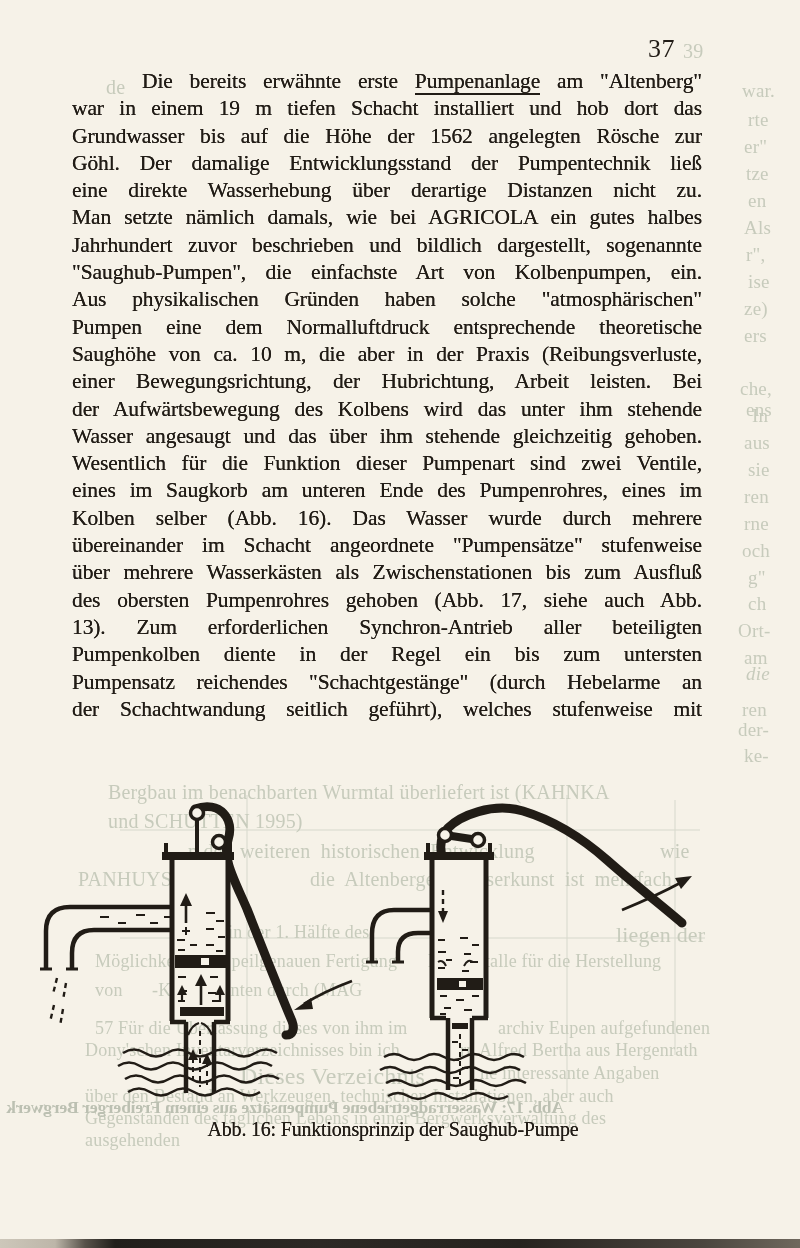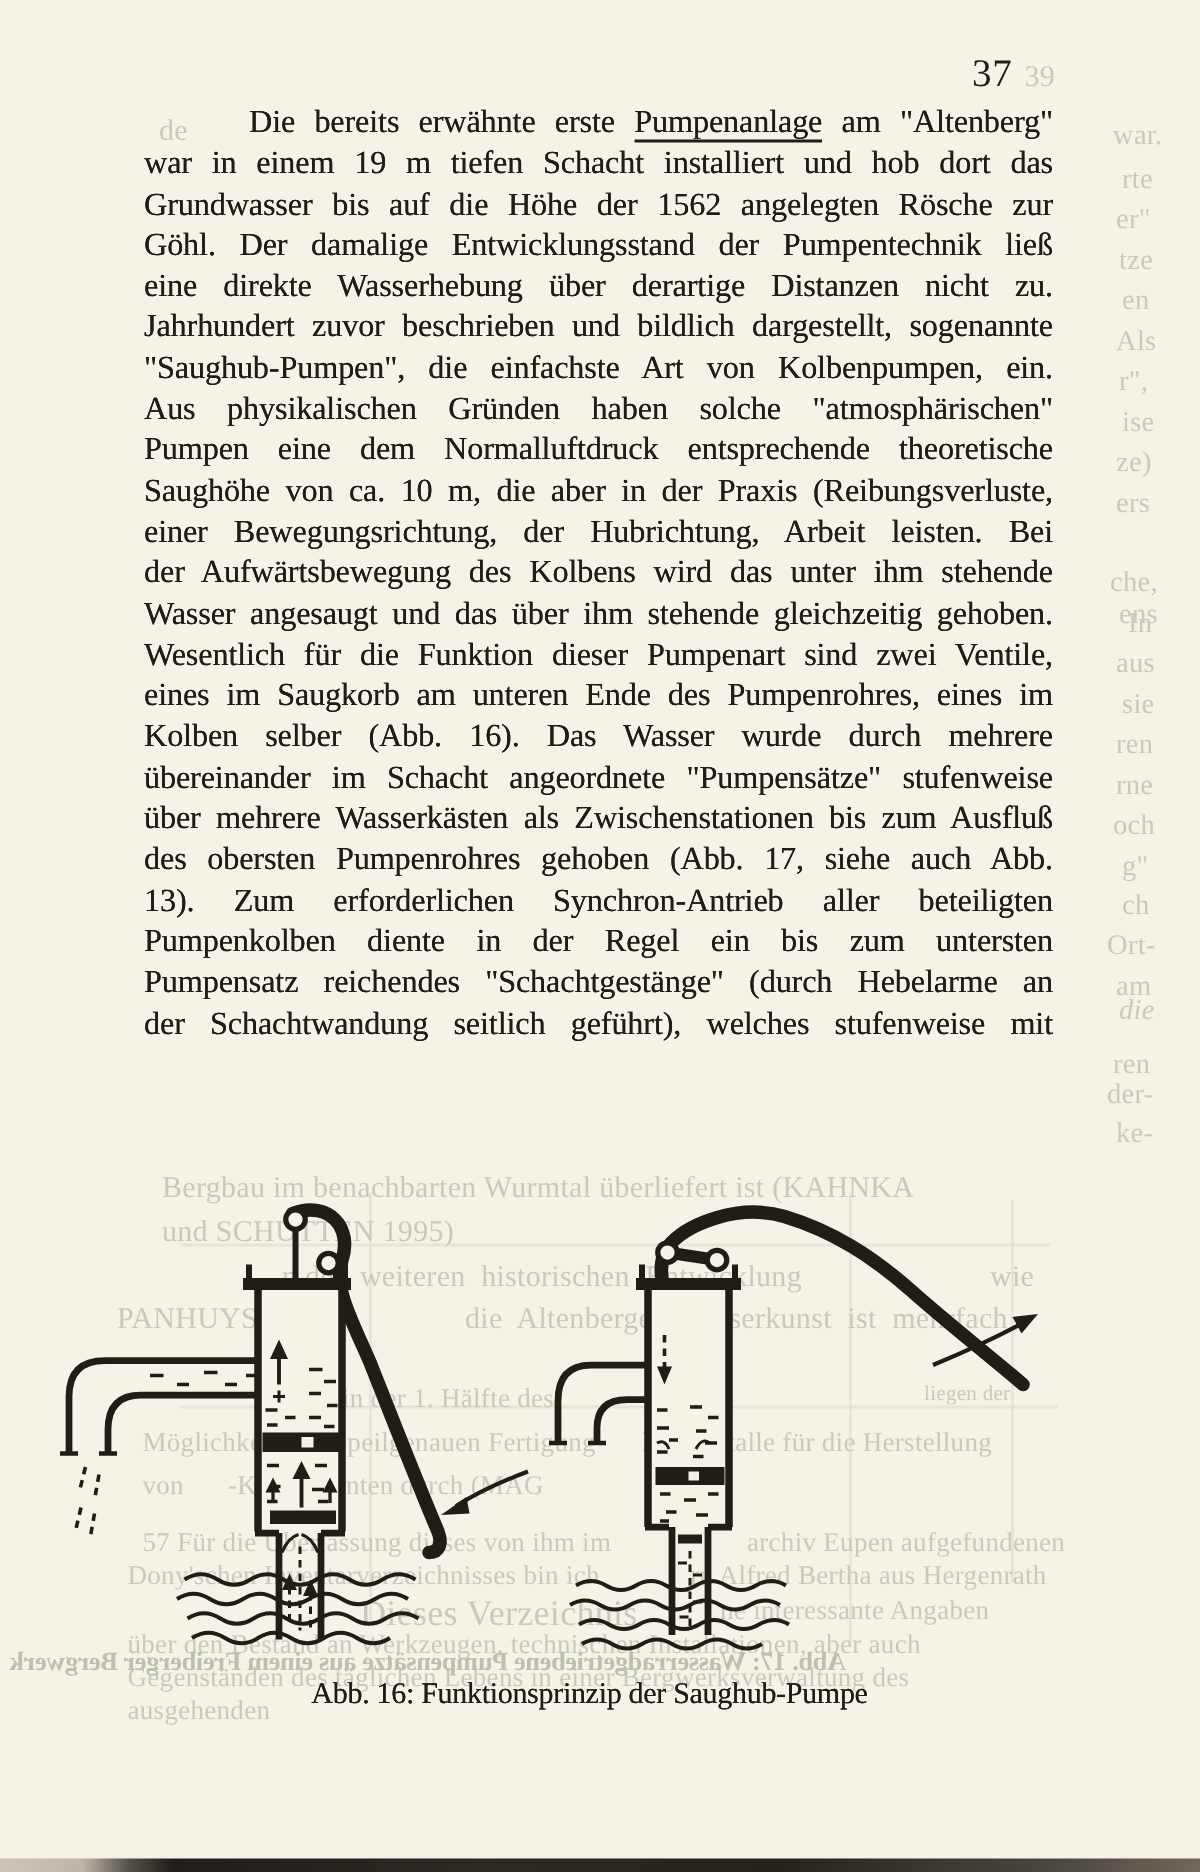--- a/index.html
+++ b/index.html
@@ -20,21 +20,21 @@
   .bleed-rect{position:absolute;background:var(--bleed-soft);opacity:.55;}
   .mirrored-caption{position:absolute;left:72px;top:1097px;width:492px;
         transform:scaleX(-1);color:#bcc0b2;font-weight:bold;font-size:17.5px;
         white-space:nowrap;letter-spacing:-.2px;}
 
   
   .pagenum{position:absolute;left:648px;top:34px;font-size:26px;letter-spacing:.5px;}
   .para{position:absolute;left:72px;top:68px;width:630px;font-size:21.5px;
         line-height:27.3px;letter-spacing:-.1px;word-spacing:.02em;
         text-shadow:0 0 .4px currentColor;}
-  .tline{text-align:justify;text-align-last:justify;height:27.3px;margin-left:24px;}
+  .tline{text-align:justify;text-align-last:justify;height:27.3px;}
   .tline-first{padding-left:70px;}
   .u{border-bottom:2px solid var(--ink);padding-bottom:0px;}
   .caption{position:absolute;left:0;top:1118px;width:786px;text-align:center;
         font-weight:normal;font-size:20px;letter-spacing:-.2px;
         text-shadow:0 0 .4px currentColor;}
 
   
   .pumpsvg{position:absolute;}
   .pumpsvg path,.pumpsvg line{stroke:var(--ink);fill:none;}
   .pumpsvg .blk{fill:var(--ink);stroke:none;}
@@ -86,21 +86,21 @@
         <span class="frag" style="left: 742px; top: 699px;">ren</span>
         <span class="frag" style="left: 738px; top: 719px; text-align: right;">der-</span>
         <span class="frag" style="left: 744px; top: 745px;">ke-</span>
         <span class="frag" style="left: 108px; top: 781px; font-size: 20px;">Bergbau im benachbarten Wurmtal überliefert ist (KAHNKA</span>
         <span class="frag" style="left: 108px; top: 810px; font-size: 20px;">und SCHUTTEN 1995)</span>
         <span class="frag" style="left: 188px; top: 840px; font-size: 20px;">n der  weiteren  historischen  Entwicklung</span>
         <span class="frag" style="left: 660px; top: 840px; font-size: 20px;">wie</span>
         <span class="frag" style="left: 78px; top: 868px; font-size: 20px;">PANHUYSEN</span>
         <span class="frag" style="left: 310px; top: 868px; font-size: 20px;">die  Altenberger  Wasserkunst  ist  mehrfach</span>
         <span class="frag" style="left: 228px; top: 922px; font-size: 18px;">in der 1. Hälfte des</span>
-        <span class="frag" style="left: 616px; top: 922px; font-size: 14px;">liegen der</span>
+        <span class="frag" style="left: 616px; top: 922px; font-size: 22px;">liegen der</span>
         <span class="frag" style="left: 95px; top: 951px; font-size: 18px;">Möglichkeit einer peilgenauen Fertigung</span>
         <span class="frag" style="left: 428px; top: 951px; font-size: 18px;">lich Metalle für die Herstellung</span>
         <span class="frag" style="left: 95px; top: 980px; font-size: 18px;">von</span>
         <span class="frag" style="left: 152px; top: 980px; font-size: 18px;">-Komponenten durch (MAG</span>
         <span class="frag" style="left: 438px; top: 980px; font-size: 18px;">93).</span>
         <span class="frag" style="left: 95px; top: 1018px; font-size: 18px;">57 Für die Überlassung dieses von ihm im</span>
         <span class="frag" style="left: 498px; top: 1018px; font-size: 18px;">archiv Eupen aufgefundenen</span>
         <span class="frag" style="left: 85px; top: 1040px; font-size: 18px;">Dony'schen Inventarverzeichnisses bin ich</span>
         <span class="frag" style="left: 460px; top: 1040px; font-size: 18px;">rn Alfred Bertha aus Hergenrath</span>
         <span class="frag" style="left: 240px; top: 1063px; font-size: 24px;">Dieses Verzeichnis</span>
@@ -115,20 +115,21 @@
   <div class="pagenum">37</div>
 
   <div class="para">
     <div class="tline tline-first"><span>Die bereits erwähnte erste </span><span class="u">Pumpenanlage</span><span> am "Altenberg"</span></div>
     <div>
 
     <div class="tline">war in einem 19 m tiefen Schacht installiert und hob dort das</div>
         <div class="tline">Grundwasser bis auf die Höhe der 1562 angelegten Rösche zur</div>
         <div class="tline">Göhl. Der damalige Entwicklungsstand der Pumpentechnik ließ</div>
         <div class="tline">eine direkte Wasserhebung über derartige Distanzen nicht zu.</div>
+        <div class="tline">Man setzte nämlich damals, wie bei AGRICOLA ein gutes halbes</div>
         <div class="tline">Jahrhundert zuvor beschrieben und bildlich dargestellt, sogenannte</div>
         <div class="tline">"Saughub-Pumpen", die einfachste Art von Kolbenpumpen, ein.</div>
         <div class="tline">Aus physikalischen Gründen haben solche "atmosphärischen"</div>
         <div class="tline">Pumpen eine dem Normalluftdruck entsprechende theoretische</div>
         <div class="tline">Saughöhe von ca. 10 m, die aber in der Praxis (Reibungsverluste,</div>
         <div class="tline">einer  Bewegungsrichtung, der Hubrichtung, Arbeit leisten. Bei</div>
         <div class="tline">der Aufwärtsbewegung des Kolbens wird das unter ihm stehende</div>
         <div class="tline">Wasser angesaugt und das über ihm stehende gleichzeitig gehoben.</div>
         <div class="tline">Wesentlich für die Funktion dieser Pumpenart sind zwei Ventile,</div>
         <div class="tline">eines im Saugkorb am unteren Ende des Pumpenrohres, eines im</div>

